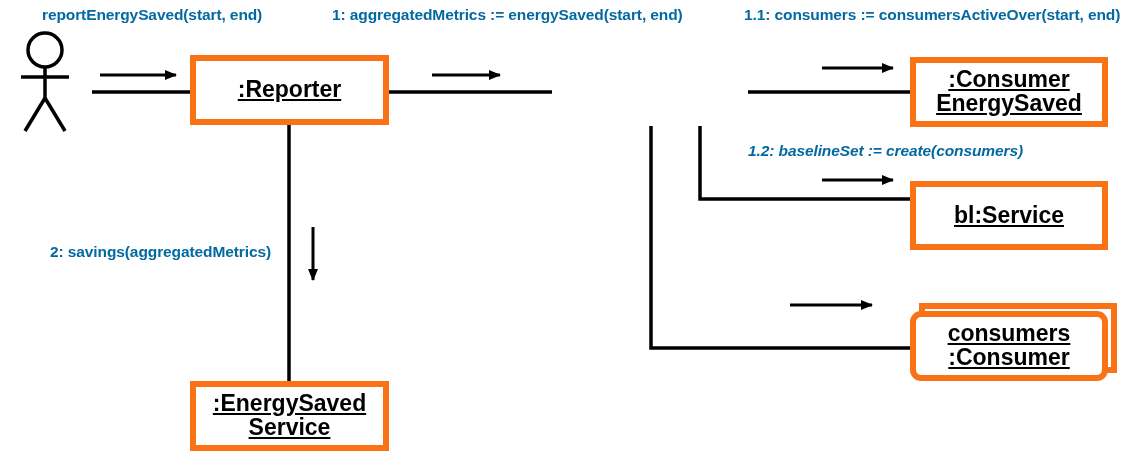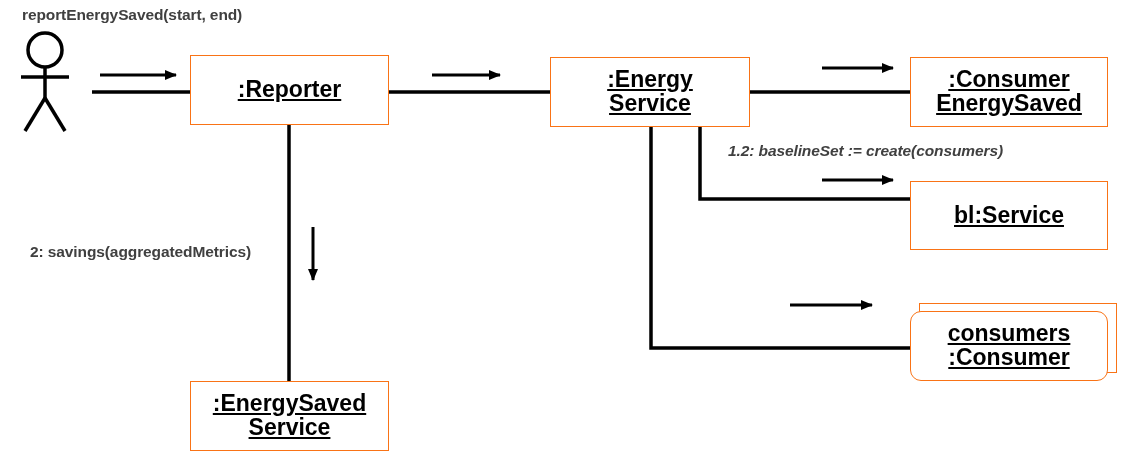--- a/index.html
+++ b/index.html
@@ -17,21 +17,21 @@
   }
   #svg-layer {
     position: absolute;
     left: 0;
     top: 0;
     width: 1146px;
     height: 456px;
   }
   .obj-box {
     position: absolute;
-    border: 1px solid #f97316;
+    border: 6px solid #f97316;
     background: #ffffff;
     box-sizing: border-box;
     display: flex;
     flex-direction: column;
     align-items: center;
     justify-content: center;
     z-index: 5;
   }
   .obj-box.ghost {
     z-index: 4;
@@ -43,24 +43,25 @@
     text-decoration: underline;
     text-decoration-thickness: 2px;
     text-underline-offset: 2px;
     line-height: 1.04;
     white-space: nowrap;
   }
   .msg-label {
     position: absolute;
     font-size: 15.5px;
     font-weight: bold;
-    color: #404040;
+    color: #0369a1;
     white-space: nowrap;
     letter-spacing: -0.1px;
     z-index: 6;
+    margin-left: 20px;
   }
 </style>
 </head>
 <body>
 
 <div id="diagram-root">
 
   <svg id="svg-layer" viewBox="0 0 1146 456" xmlns="http://www.w3.org/2000/svg">
     <defs>
       <marker id="arrowFilled" markerWidth="12" markerHeight="10" refX="11" refY="5" orient="auto" markerUnits="userSpaceOnUse">
@@ -98,24 +99,20 @@
 
     <line x1="289" y1="123" x2="289" y2="383" stroke="#000000" stroke-width="3.5"></line>
 
     <line x1="313" y1="227" x2="313" y2="280" stroke="#000000" stroke-width="3" marker-end="url(#arrowFilled)"></line>
   </svg>
 
   <div class="obj-box" style="left:190px; top:55px; width:199px; height:70px;">
     <span class="obj-line">:Reporter</span>
   </div>
 
-  <div class="obj-box" style="left:550px; top:57px; width:200px; height:70px;">
-    <span class="obj-line">:Energy</span>
-    <span class="obj-line">Service</span>
-  </div>
 
   <div class="obj-box" style="left:910px; top:57px; width:198px; height:70px;">
     <span class="obj-line">:Consumer</span>
     <span class="obj-line">EnergySaved</span>
   </div>
 
   <div class="obj-box" style="left:910px; top:181px; width:198px; height:69px;">
     <span class="obj-line">bl:Service</span>
   </div>
 
@@ -125,20 +122,22 @@
     <span class="obj-line">:Consumer</span>
   </div>
 
   <div class="obj-box" style="left:190px; top:381px; width:199px; height:70px;">
     <span class="obj-line">:EnergySaved</span>
     <span class="obj-line">Service</span>
   </div>
 
   <div class="msg-label" style="left:22px; top:6px;">reportEnergySaved(start, end)</div>
 
+  <div class="msg-label" style="left:312px; top:6px;">1: aggregatedMetrics := energySaved(start, end)</div>
 
+  <div class="msg-label" style="left:724px; top:6px;">1.1: consumers := consumersActiveOver(start, end)</div>
 
   <div class="msg-label" style="left:728px; top:142px;font-style:italic;">1.2: baselineSet := create(consumers)</div>
 
 
   <div class="msg-label" style="left:30px; top:243px;">2: savings(aggregatedMetrics)</div>
 
 </div>
 
 </body></html>

